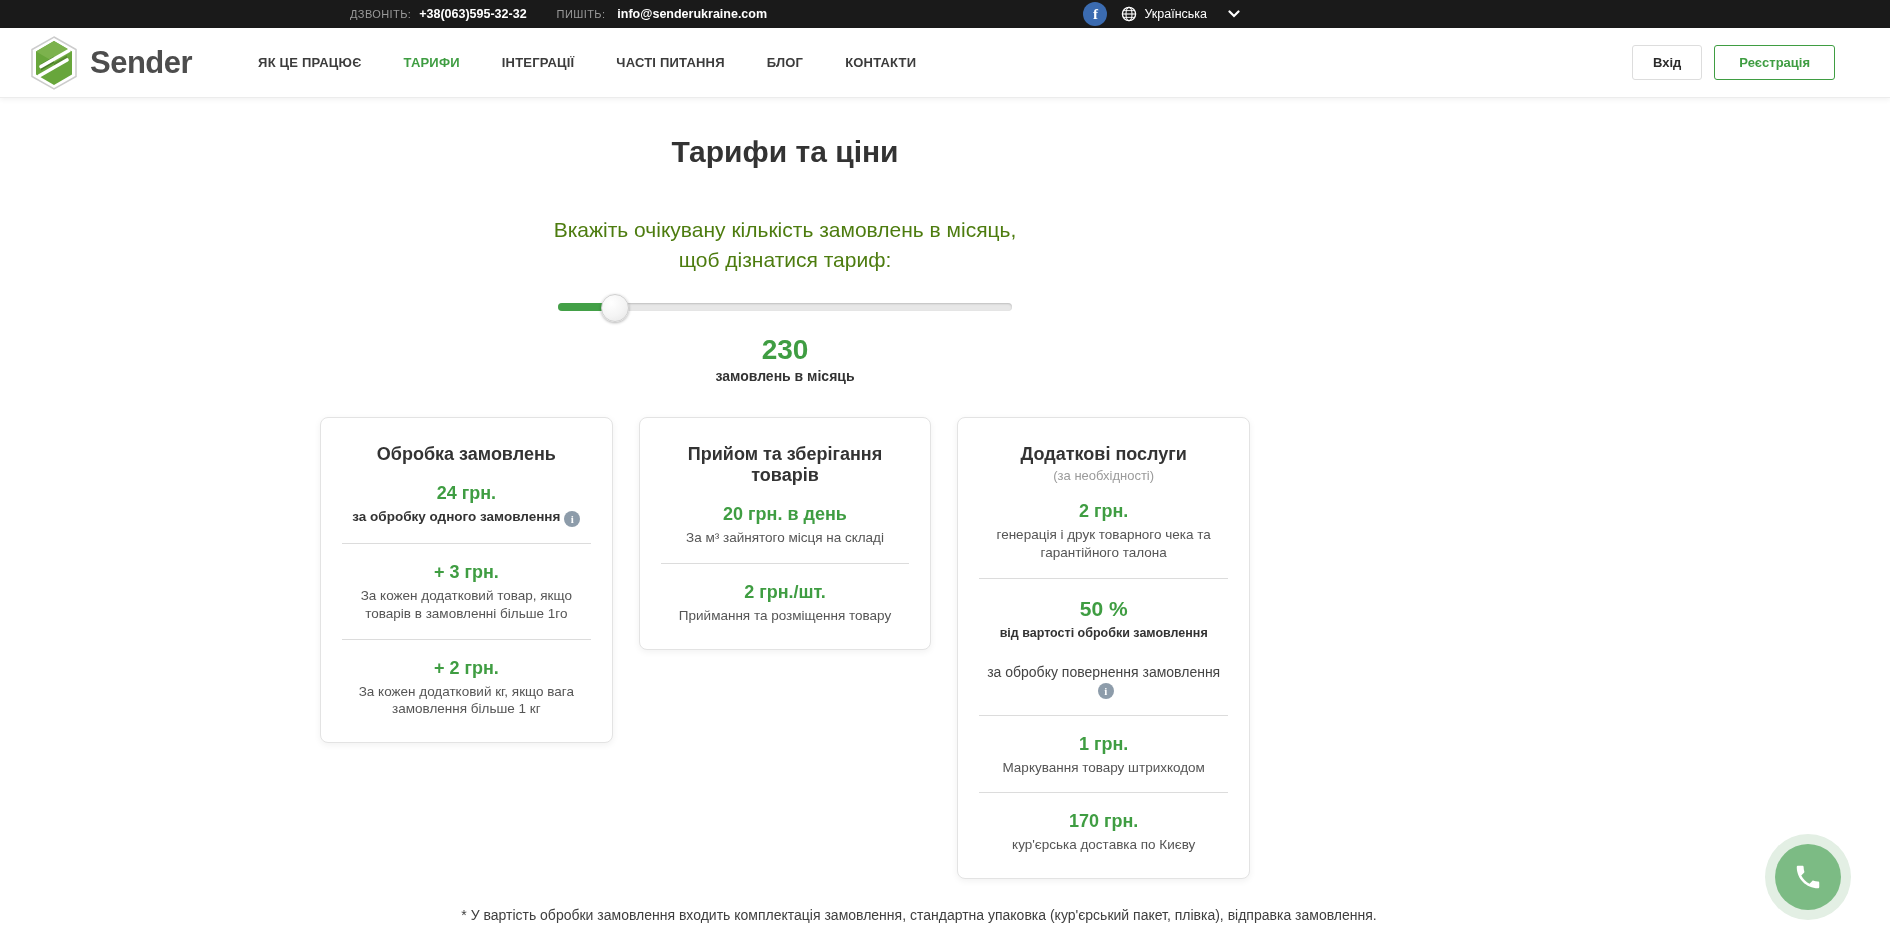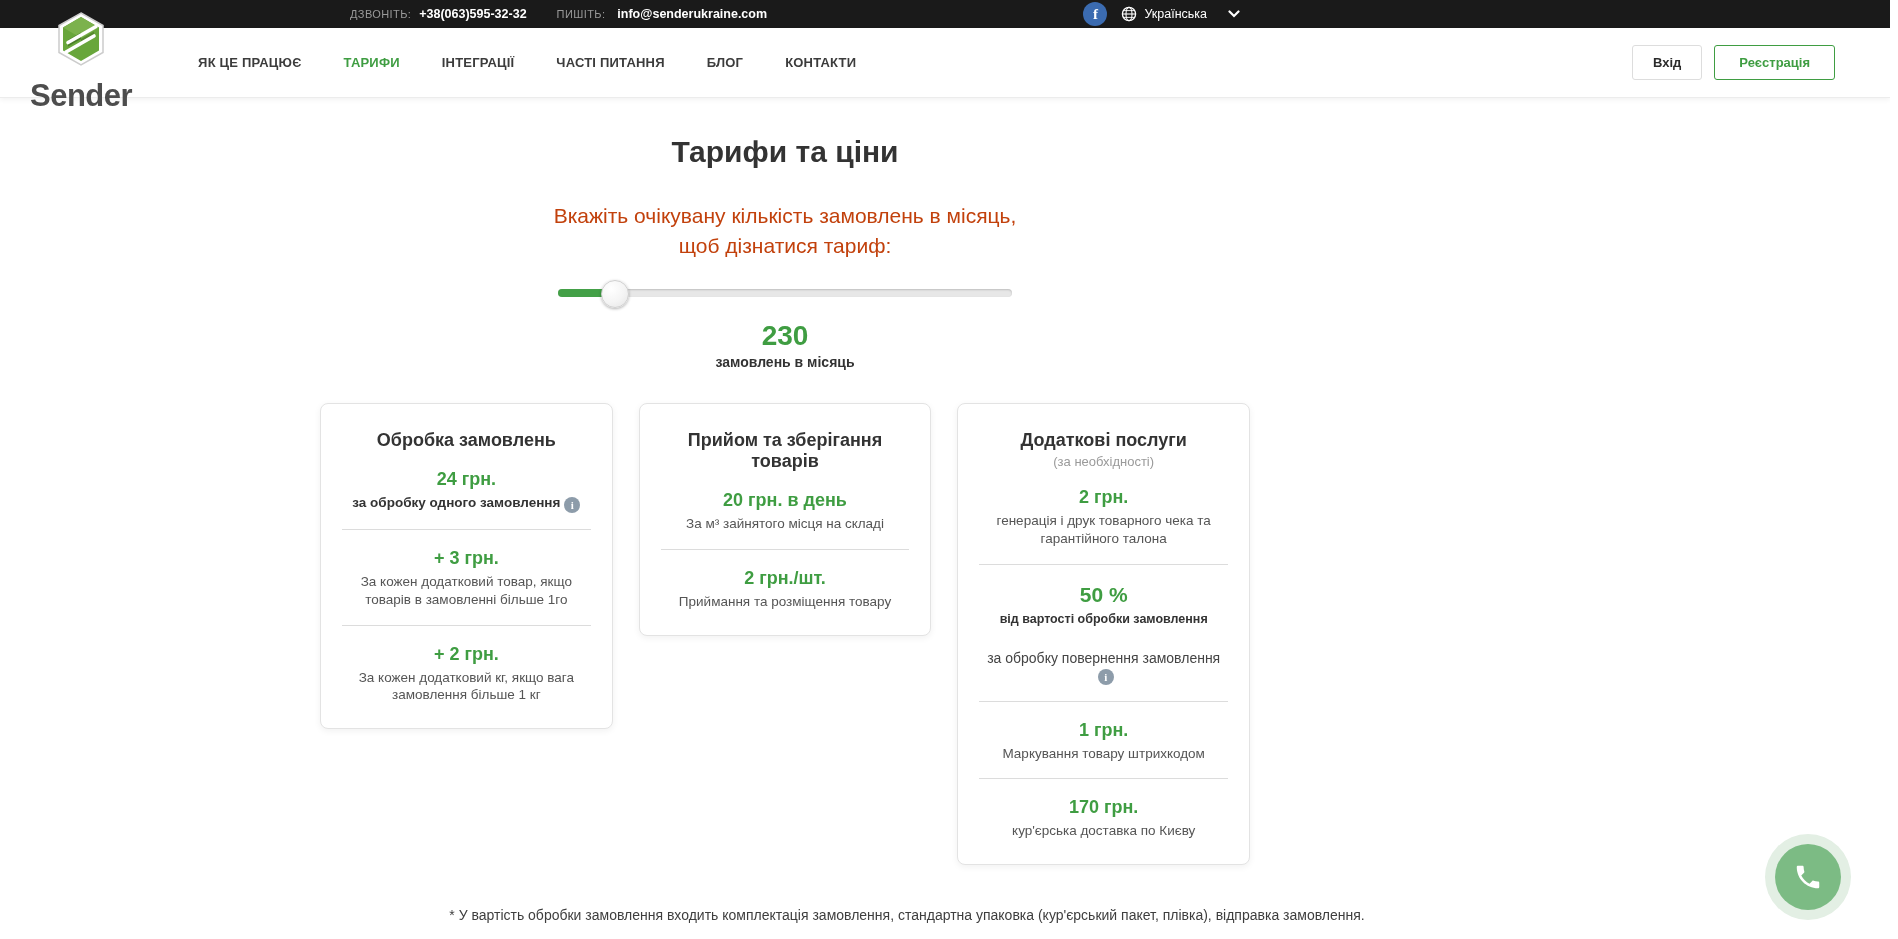--- a/index.html
+++ b/index.html
@@ -16,34 +16,34 @@
   .tb-right{display:flex;align-items:center;gap:14px;}
   .fb-circle{width:24px;height:24px;border-radius:50%;background:#3b6bb0;color:#fff;font-weight:bold;
              font-size:15px;display:flex;align-items:center;justify-content:center;cursor:pointer;
              font-family:"Liberation Serif",serif;}
   .lang-switch{display:flex;align-items:center;gap:7px;cursor:pointer;color:#fff;font-size:12.5px;}
   .lang-chevron{margin-left:14px;}
 
   
   .header{height:69px;background:#fff;display:flex;align-items:center;border-bottom:1px solid #ececec;
           box-shadow:0 2px 5px rgba(0,0,0,.05);position:relative;z-index:5;}
-  .brand{display:flex;align-items:center;gap:12px;margin-left:30px;cursor:pointer;flex-direction:column;}
+  .brand{display:flex;align-items:center;gap:12px;margin-left:30px;cursor:pointer;}
   .brand-text{font-size:31px;font-weight:bold;color:#4d4d4d;letter-spacing:-.5px;}
   .nav{display:flex;align-items:flex-start;gap:42px;margin-left:66px;}
   .nav a{text-decoration:none;color:#3c3c3c;font-size:13px;font-weight:bold;letter-spacing:.2px;cursor:pointer;}
   .nav a.active{color:#3f9d42;}
   .auth{margin-left:auto;margin-right:55px;display:flex;gap:12px;}
   .btn{font-size:13px;font-weight:bold;border-radius:3px;padding:9px 20px;background:#fff;cursor:pointer;}
   .btn-login{border:1px solid #ddd;color:#2b2b2b;}
   .btn-register{border:1px solid #3f9d42;color:#3f9d42;padding:9px 24px;}
 
   
   .content{width:930px;margin-left:320px;text-align:center;}
   .page-title{margin-top:37px;font-size:30px;font-weight:bold;color:#333;}
-  .prompt{margin-top:32px;font-size:21px;color:#c2410c;line-height:30px;}
+  .prompt{margin-top:46px;font-size:21px;color:#4d7c0f;line-height:30px;}
   .slider{position:relative;width:454px;height:28px;margin:18px auto 0;}
   .slider-track{position:absolute;left:0;right:0;top:10px;height:8px;background:#e7e7e7;border-radius:4px;
                 box-shadow:inset 0 1px 2px rgba(0,0,0,.18);cursor:pointer;}
   .slider-fill{position:absolute;left:0;top:10px;height:8px;width:12.3%;background:#43a047;border-radius:4px 0 0 4px;}
   .slider-handle{position:absolute;top:1px;left:calc(12.3% - 13px);width:26px;height:26px;border-radius:50%;
                  background:radial-gradient(circle at 35% 30%, #ffffff 0%, #f4f4f4 55%, #e4e4e4 100%);
                  border:1px solid #cfcfcf;box-shadow:0 1px 3px rgba(0,0,0,.3);cursor:grab;}
   .orders-value{margin-top:13px;font-size:28px;font-weight:bold;color:#3f9d42;}
   .orders-label{margin-top:2px;font-size:14px;font-weight:bold;color:#333;}
 
@@ -57,21 +57,21 @@
   .price-lg{font-size:21px;}
   .desc{font-size:13.5px;color:#555;line-height:1.32;margin-top:4px;}
   .desc-bold{font-size:13.5px;font-weight:bold;color:#333;line-height:1.35;margin-top:4px;}
   .extra-line{font-size:14px;color:#444;margin-top:22px;}
   .card hr{border:none;border-top:1px solid #dcdcdc;margin:16px 2px 0;}
   .info-icon{display:inline-block;width:16px;height:16px;border-radius:50%;background:#8d9caa;color:#fff;
              font-size:11px;font-weight:bold;line-height:16px;text-align:center;vertical-align:-2px;
              margin-left:4px;cursor:pointer;font-family:"Liberation Serif",serif;}
 
   
-  .footnote{position:absolute;top:907px;left:0;width:1814px;text-align:center;font-size:14px;color:#3e3e3e;}
+  .footnote{position:absolute;top:907px;left:12px;width:1814px;text-align:center;font-size:14px;color:#3e3e3e;}
 
   
   .phone-fab{position:absolute;right:49px;bottom:29px;width:66px;height:66px;border-radius:50%;
              background:#7cbb84;box-shadow:0 0 0 10px #e3efe4;display:flex;align-items:center;
              justify-content:center;cursor:pointer;}
 </style>
 </head>
 <body>
 
 <div class="page">

